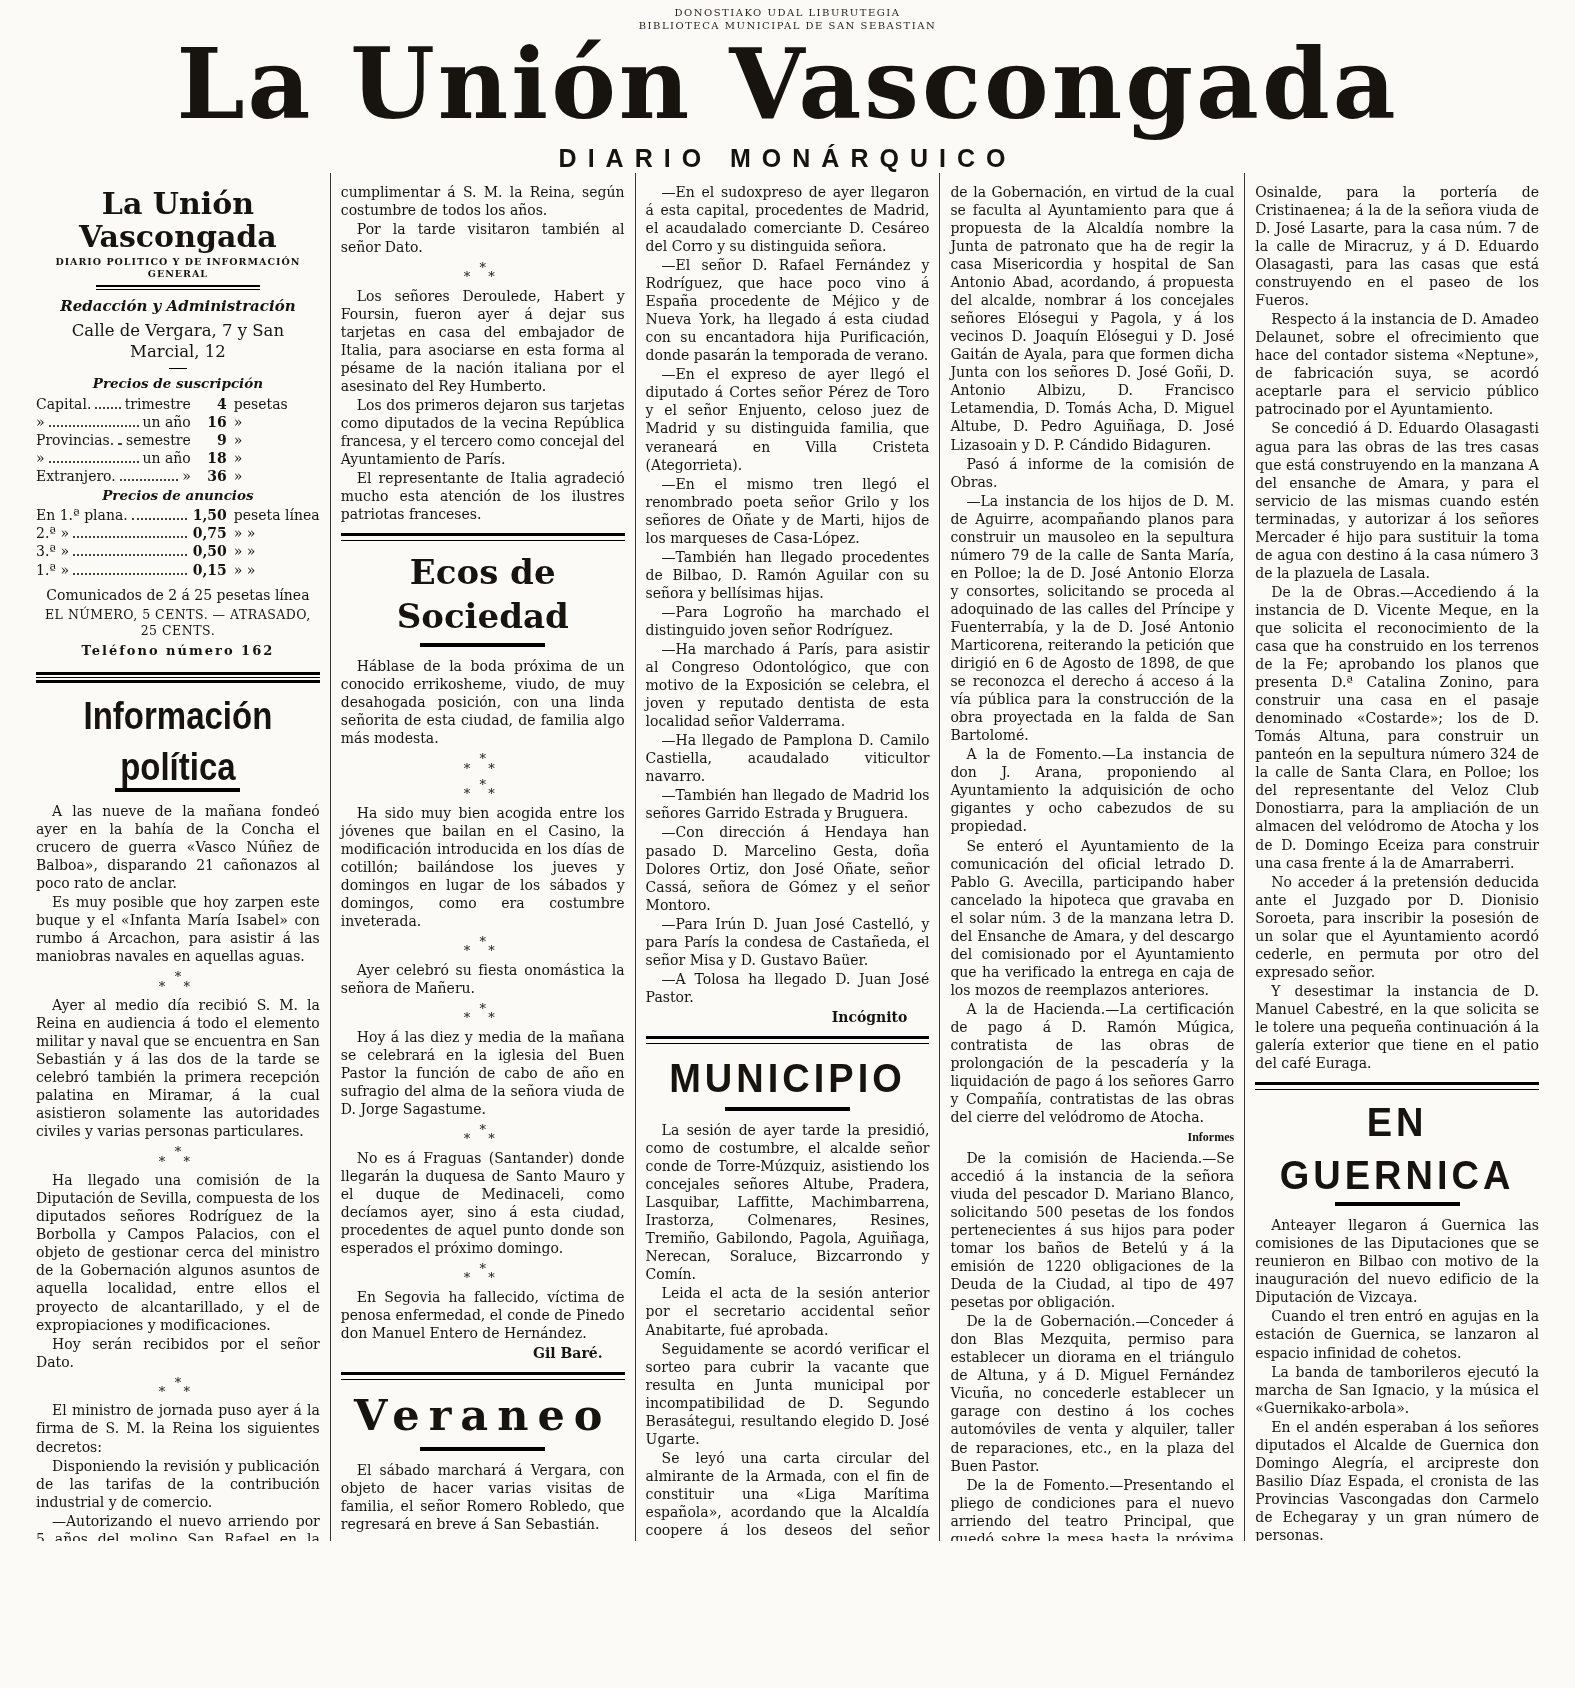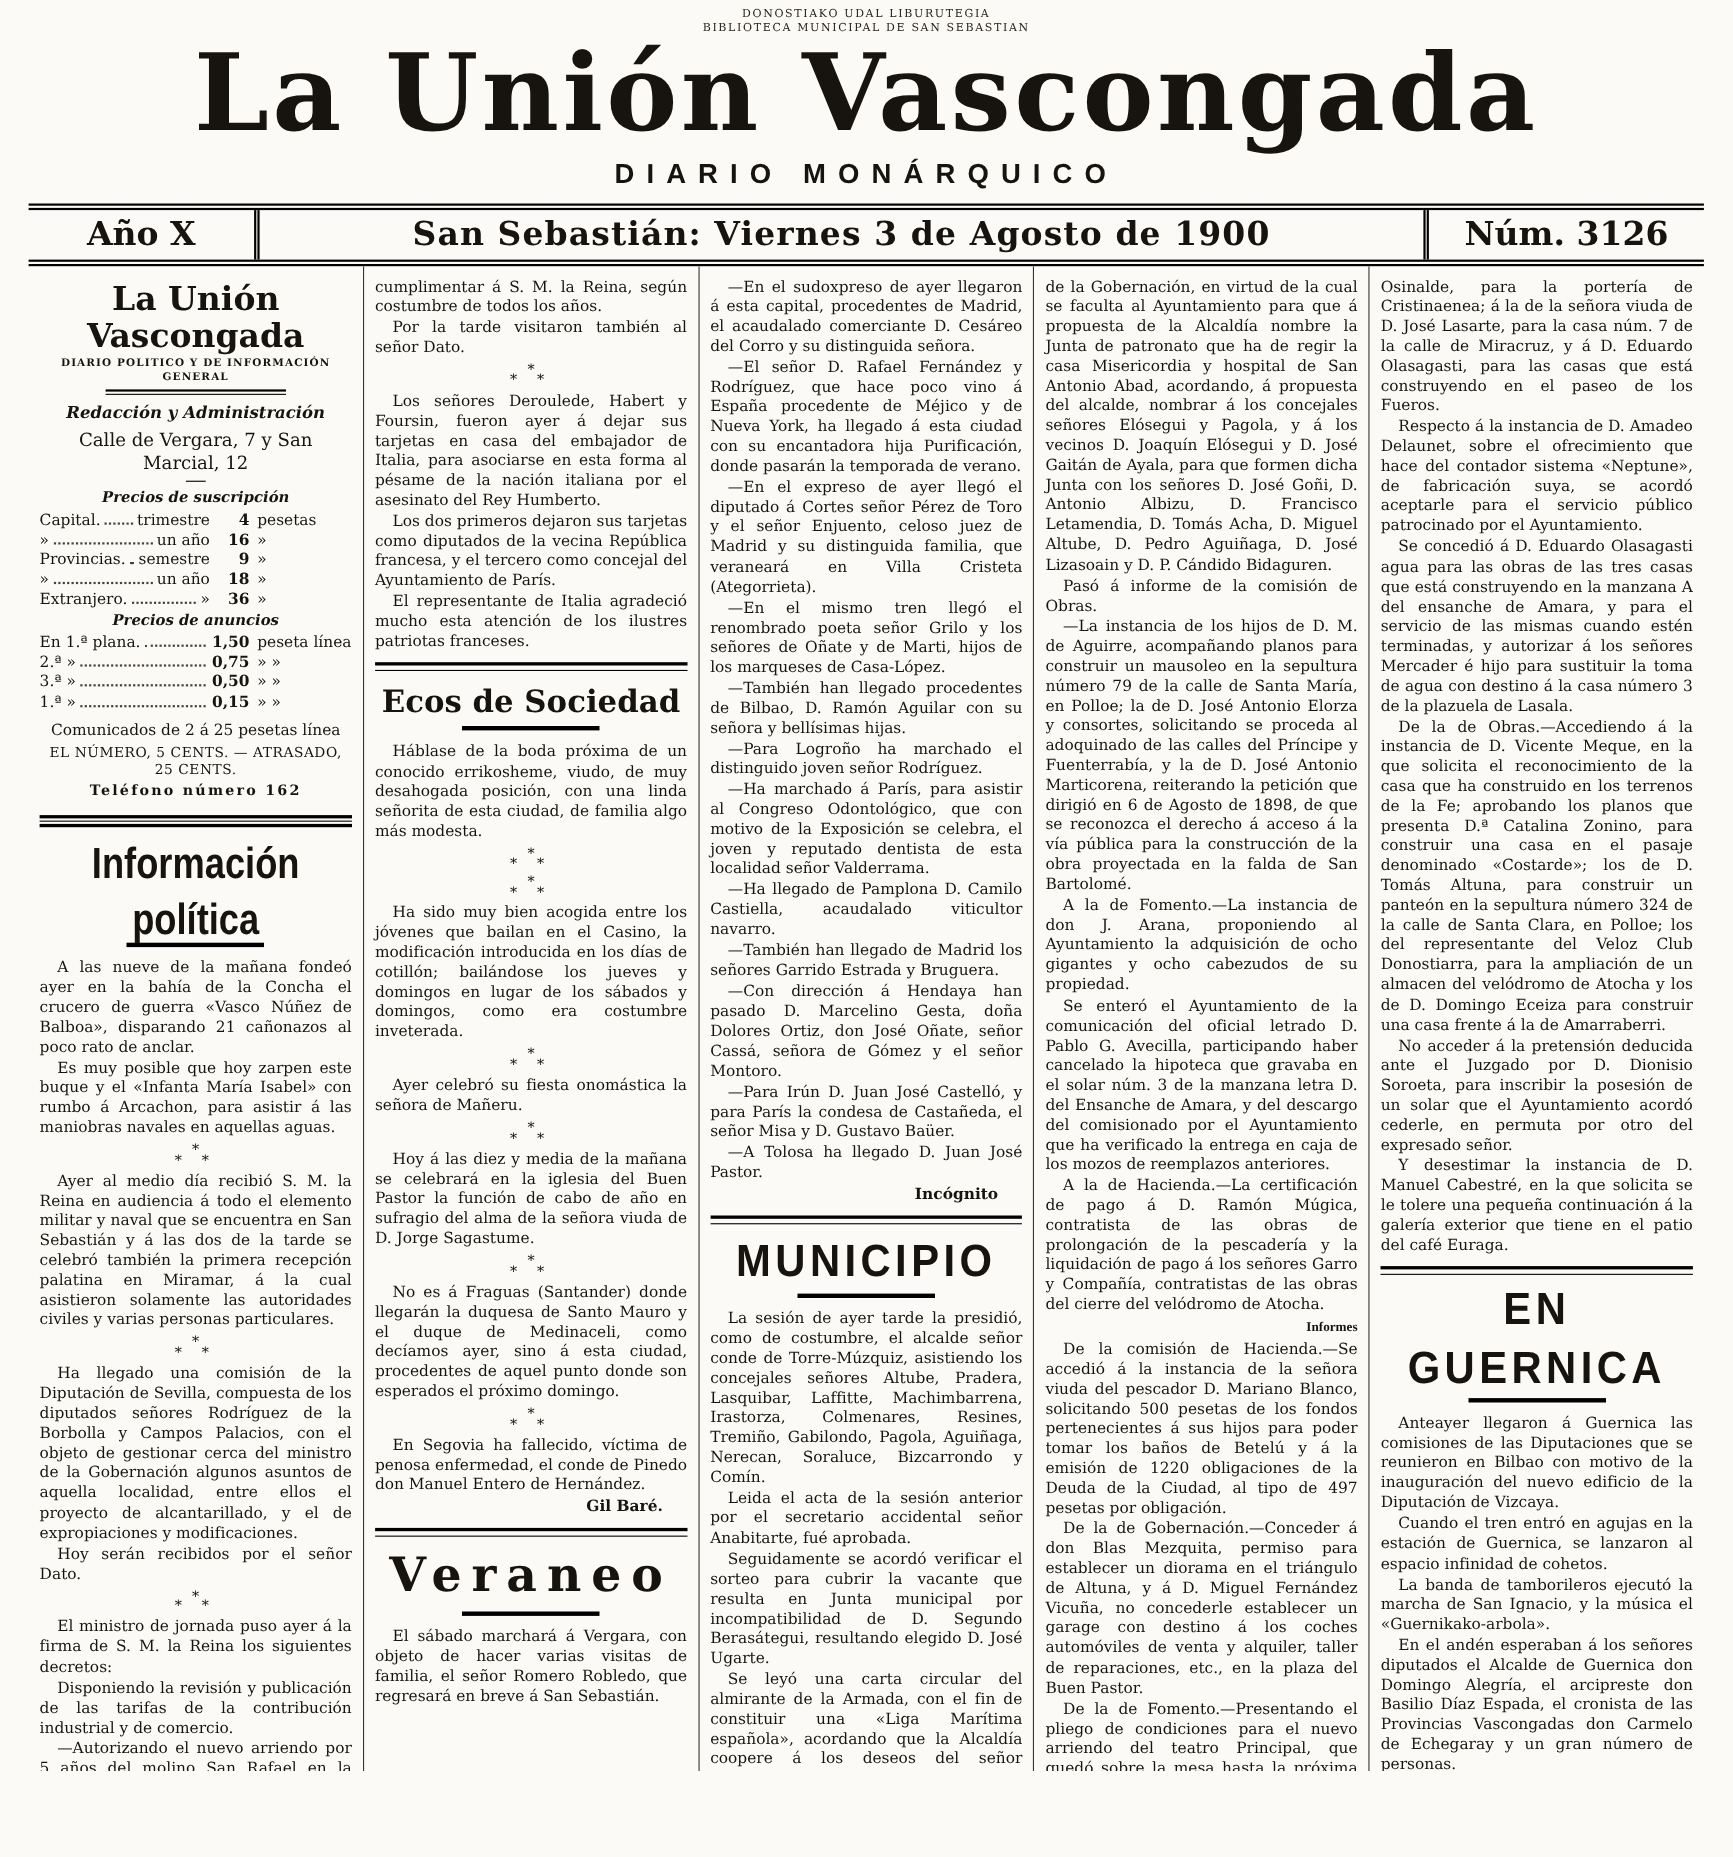--- a/index.html
+++ b/index.html
@@ -29,21 +29,21 @@
   .col + .col{border-left:1px solid #3a342c;}
   p.article{margin:0 0 1px 0;text-indent:16px;}
   p.article.cont{text-indent:0;}
   .stars{text-align:center;line-height:0.72;font-size:13px;margin:7px 0 5px;color:#17130e;}
   .stars .r2{letter-spacing:7px;}
   .rule-sep{border-top:3px solid #000;border-bottom:1px solid #000;height:4px;margin:10px 0 8px;}
   .rule-heavy{border-top:3px solid #000;border-bottom:3px solid #000;height:5px;
     background:linear-gradient(#000,#000) center/100% 1px no-repeat;margin:12px 0 4px;}
   .h-cond{font-family:"Liberation Sans",sans-serif;font-weight:bold;font-size:33px;
     text-align:center;transform:scaleY(1.2);margin:16px 0 0;}
-  .h-serif{font-family:"DejaVu Serif",serif;font-weight:bold;font-size:28px;text-align:center;margin:10px 0 0;}
+  .h-serif{font-family:"DejaVu Serif",serif;font-weight:bold;font-size:34px;text-align:center;margin:10px 0 0;}
   .h-wide{font-family:"DejaVu Serif",serif;font-weight:bold;font-size:43px;letter-spacing:9px;
     text-align:center;margin:8px 0 0;}
   .h-sans{font-family:"Liberation Sans",sans-serif;font-weight:bold;font-size:38px;letter-spacing:4px;
     text-align:center;transform:scaleY(1.08);margin:10px 0 0;}
   .h-u{border-top:4px solid #000;width:44%;margin:4px auto 10px;}
   .subhead{font-family:Liberation Serif, serif;font-weight:bold;font-size:12px;
     text-align:right;margin:4px 0 3px;}
   .sig{text-align:right;font-weight:bold;font-size:14px;padding-right:22px;margin:2px 0 3px;}
   
   .paper-box{text-align:center;}
@@ -68,29 +68,20 @@
 <div class="page">
 
   <div class="stamp">
     <div>DONOSTIAKO UDAL LIBURUTEGIA</div>
     <div>BIBLIOTECA MUNICIPAL DE SAN SEBASTIAN</div>
   </div>
 
   <div class="masthead">La Unión Vascongada</div>
   <div class="masthead-sub">DIARIO MONÁRQUICO</div>
 
-  <div class="datebar-wrap">
-    <div class="datebar">
-      <div class="db-left">Año X</div>
-      <div class="vsep"></div>
-      <div class="db-center">San Sebastián: Viernes 3 de Agosto de 1900</div>
-      <div class="vsep"></div>
-      <div class="db-right">Núm. 3126</div>
-    </div>
-  </div>
 
   <div class="columns">
 
     <section class="col">
       <div class="paper-box">
         <div class="pb-title">La Unión Vascongada</div>
         <div class="pb-sub">DIARIO POLITICO Y DE INFORMACIÓN GENERAL</div>
         <div class="pb-rule"></div>
         <div class="pb-admin">Redacción y Administración</div>
         <div class="pb-addr">Calle de Vergara, 7 y San Marcial, 12</div>

